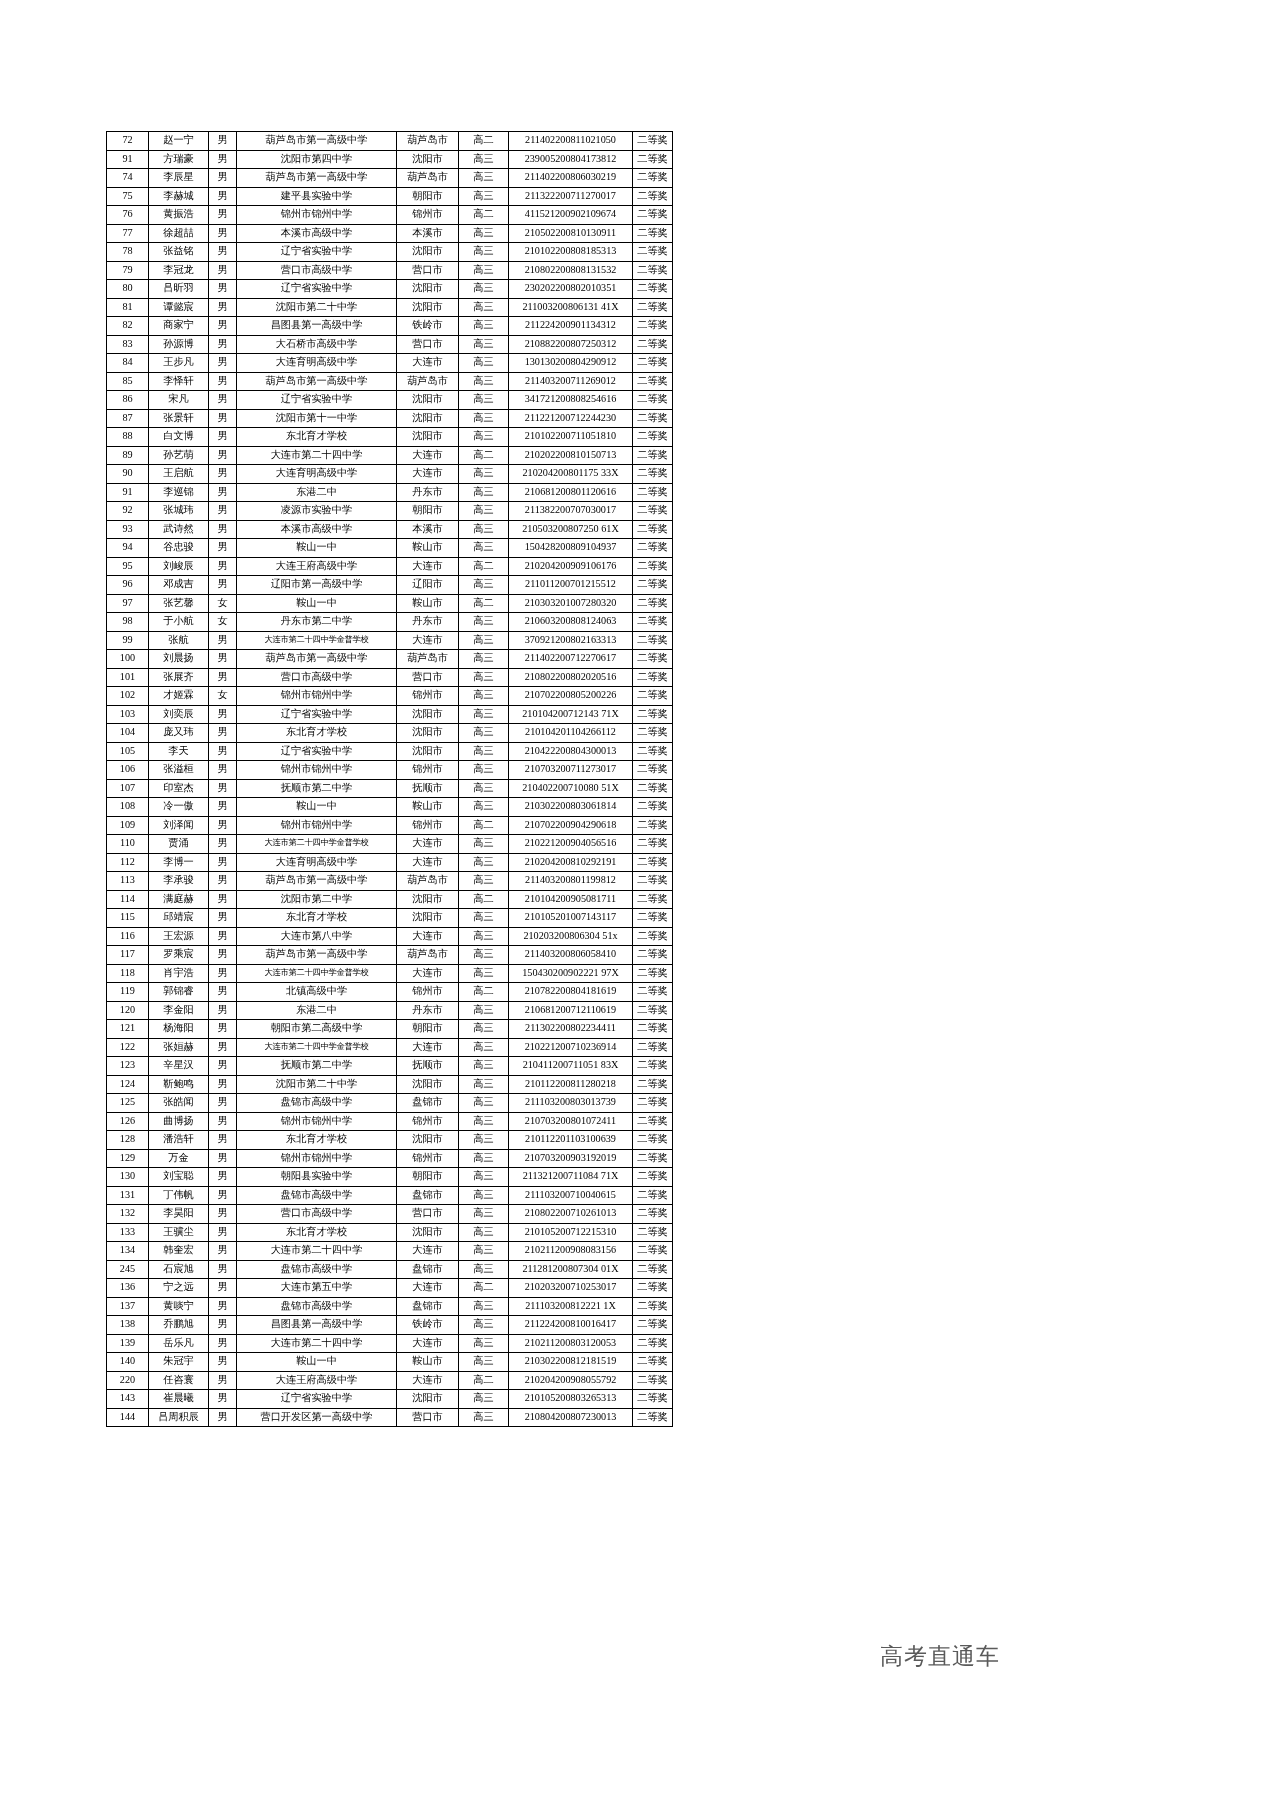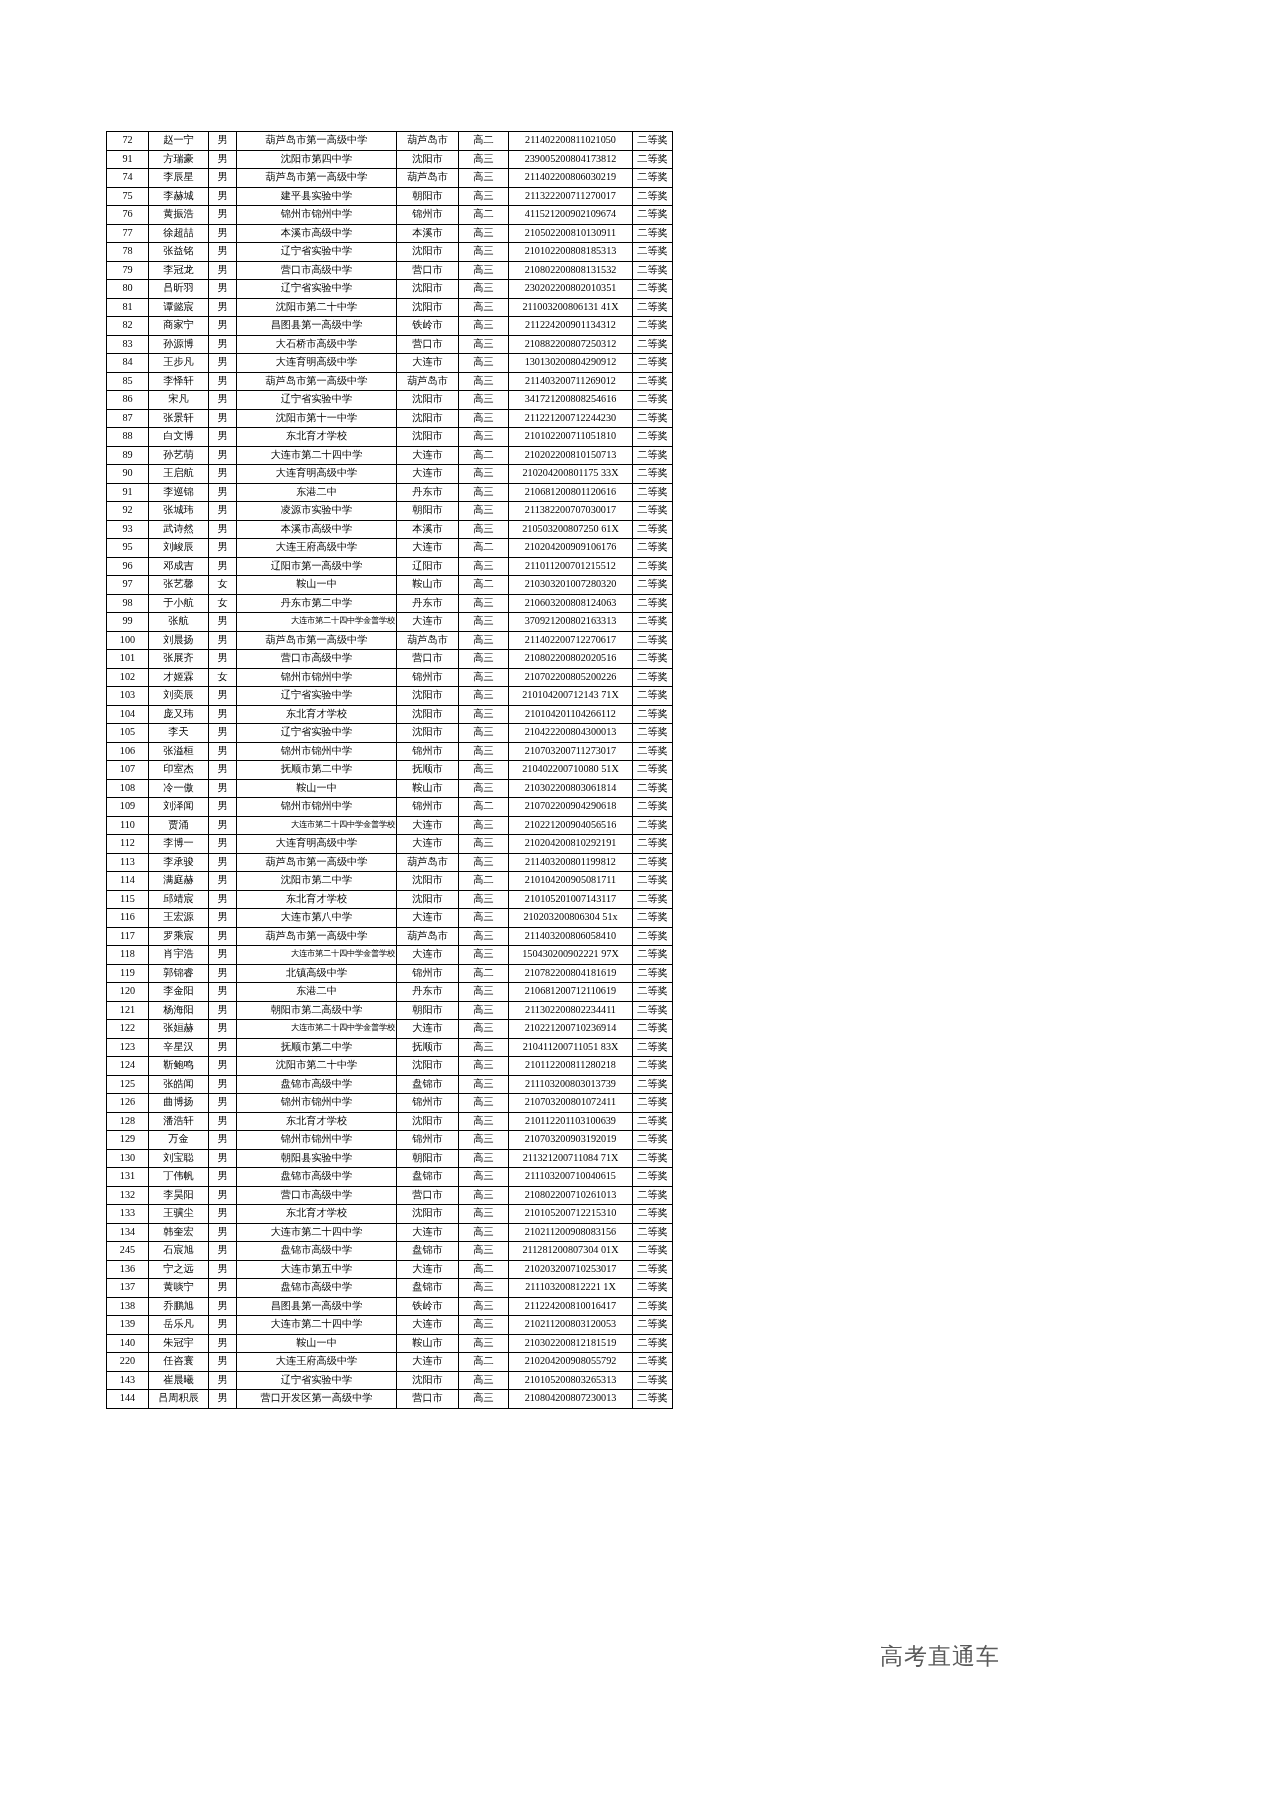--- a/index.html
+++ b/index.html
@@ -48,21 +48,20 @@
   col.c-grade { width: 50px; }
   col.c-id    { width: 124px; }
   col.c-award { width: 40px; }
 
   td.school {
     font-size: 9.6px;
   }
   td.school.tight {
     font-size: 8.3px;
     letter-spacing: -0.3px;
-    text-align: right;
   }
   td.id {
     font-family: "Liberation Serif", serif;
     font-size: 10px;
     letter-spacing: 0px;
   }
   td.no {
     font-size: 10.6px;
   }
   .watermark {
@@ -306,20 +305,30 @@
           <td class="no">93</td>
           <td class="name">武诗然</td>
           <td class="sex">男</td>
           <td class="school">本溪市高级中学</td>
           <td class="city">本溪市</td>
           <td class="grade">高三</td>
           <td class="id">210503200807250 61X</td>
           <td class="award">二等奖</td>
         </tr>
         <tr>
+          <td class="no">94</td>
+          <td class="name">谷忠骏</td>
+          <td class="sex">男</td>
+          <td class="school">鞍山一中</td>
+          <td class="city">鞍山市</td>
+          <td class="grade">高三</td>
+          <td class="id">150428200809104937</td>
+          <td class="award">二等奖</td>
+        </tr>
+        <tr>
           <td class="no">95</td>
           <td class="name">刘峻辰</td>
           <td class="sex">男</td>
           <td class="school">大连王府高级中学</td>
           <td class="city">大连市</td>
           <td class="grade">高二</td>
           <td class="id">210204200909106176</td>
           <td class="award">二等奖</td>
         </tr>
         <tr>

